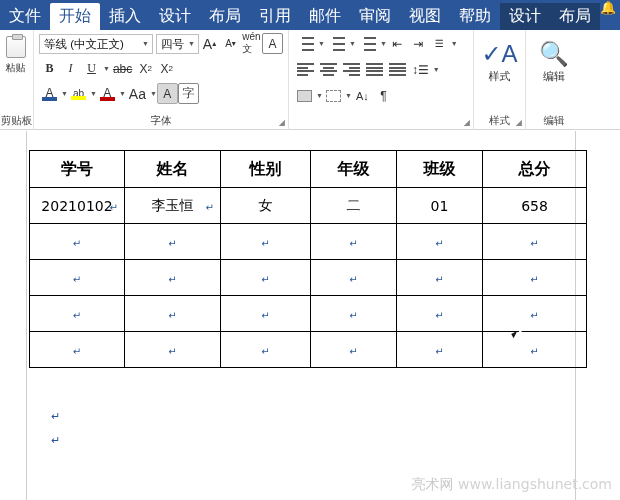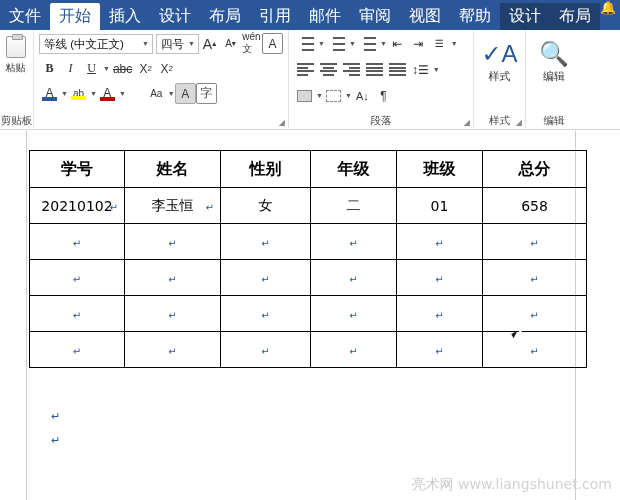--- a/index.html
+++ b/index.html
@@ -264,25 +264,26 @@
       <div class="btn btncol">
           <span style="font-size:10px;">ab</span>
           <span class="swatch" style="background:#ffff00;"></span>
         </div>
       <span class="caret">▼</span>
       <div class="btn btncol">
           <span>A</span>
           <span class="swatch" style="background:#c00000;"></span>
         </div>
       <span class="caret">▼</span>
-      <div class="btn" style="font-size:10px;margin-left:20px;">Aa</div>
+      <div class="btn" style="font-size:14px;">Aa</div>
       <span class="caret">▼</span>
       <div class="btn" style="background:#d9d9d9;border:1px solid #aaa;">A</div>
       <div class="btn" style="border:1px solid #888;">字</div>
     </div>
+    <div class="glabel">字体</div>
     <div class="dlg">◢</div>
   </div>
 
   <div class="group g-para">
     <div class="row">
       <div class="btn">
         <span class="listicon">
             <i></i>
             <i></i>
             <i></i>
@@ -359,21 +360,20 @@
           <span class="shadebox"></span>
         </div>
       <span class="caret">▼</span>
       <div class="btn">
           <span class="bordbox"></span>
         </div>
       <span class="caret">▼</span>
       <div class="btn" style="font-size:11px;">A↓</div>
       <div class="btn" style="font-size:12px;">¶</div>
     </div>
-    <div class="glabel">段落</div>
     <div class="dlg">◢</div>
   </div>
 
   <div class="group g-style">
     <div class="bigicon">✓A</div>
     <div class="bigtxt">样式</div>
     <div class="glabel">样式</div>
     <div class="dlg">◢</div>
   </div>
 

